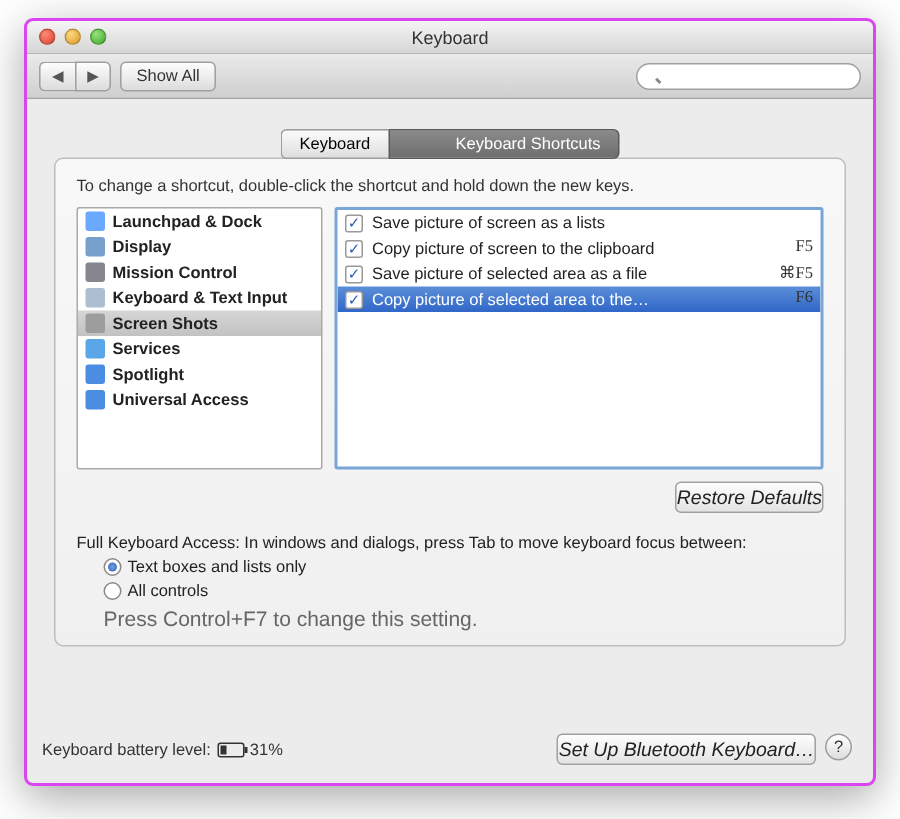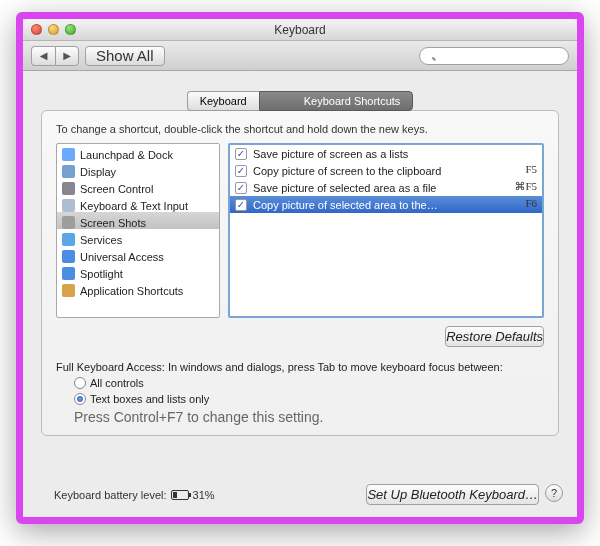--- a/index.html
+++ b/index.html
@@ -3,21 +3,21 @@
 <meta charset="utf-8">
 <style>
 * { box-sizing: border-box; margin: 0; padding: 0; font-family: "Lucida Grande", "Helvetica Neue", Arial, sans-serif; }
 body { background: #fff; width: 600px; height: 546px; position: relative; }
 
 .window {
   position: absolute;
   left: 16px; top: 12px;
   width: 568px; height: 512px;
   background: #ececec;
-  border: 7px solid #d946ef;
+  border: 2px solid #d946ef;
   border-radius: 6px;
   box-shadow: 0 8px 30px rgba(0,0,0,0.35);
 }
 
 .titlebar {
   height: 22px;
   background: linear-gradient(#f5f5f5, #d6d6d6);
   border-bottom: 1px solid #b5b5b5;
   border-radius: 6px 6px 0 0;
   text-align: center;
@@ -47,21 +47,21 @@
   background: linear-gradient(#fdfdfd, #dcdcdc);
   border: 1px solid #a0a0a0;
   font-size: 10px; color: #555;
 }
 .nav-btns button:first-child { border-radius: 4px 0 0 4px; border-right: none; }
 .nav-btns button:last-child { border-radius: 0 4px 4px 0; }
 
 .showall {
   height: 20px;
   padding: 0 10px;
-  font-size: 15px;
+  font-size: 11px;
   background: linear-gradient(#fdfdfd, #dcdcdc);
   border: 1px solid #a0a0a0;
   border-radius: 4px;
   color: #333;
 }
 .search {
   margin-left: auto;
   width: 150px; height: 18px;
   border-radius: 10px;
   border: 1px solid #a0a0a0;
@@ -113,21 +113,21 @@
 .hint { font-size: 11px; color: #333; margin-bottom: 8px; }
 
 .lists { display: flex; gap: 8px; }
 .listbox {
   border: 1px solid #a9a9a9;
   background: #fff;
   border-radius: 2px;
   overflow: hidden;
 }
 .categories { width: 164px; height: 175px; font-size: 11px; }
-.categories .row { display: flex; align-items: flex-end; height: 17px; padding: 0 5px; gap: 5px; color: #222; }
+.categories .row { display: flex; align-items: center; height: 17px; padding: 0 5px; gap: 5px; color: #222; font-weight: bold; }
 .categories .row.selected { background: linear-gradient(#d6d6d6, #c2c2c2); }
 .cat-icon { width: 13px; height: 13px; display: inline-block; border-radius: 2px; }
 
 .shortcuts { flex: 1; height: 175px; font-size: 11px; border-width: 2px; border-color: #7aa6d6; }
 .shortcuts .srow { display: flex; align-items: center; height: 17px; padding: 0 5px; gap: 6px; color: #222; }
 .shortcuts .srow.selected {
   background: linear-gradient(#5b8ed8, #3067c8);
   color: #fff;
 }
 .shortcuts .chk {
@@ -155,21 +155,21 @@
 .radio-row { display: flex; align-items: center; gap: 4px; margin-left: 18px; margin-top: 4px; }
 .radio {
   width: 12px; height: 12px; border: 1px solid #888; border-radius: 50%;
   display: inline-flex; align-items: center; justify-content: center; background: #fff;
 }
 .radio.checked::after { content: ""; width: 6px; height: 6px; border-radius: 50%; background: radial-gradient(#6fa0e8,#3060b0); }
 .small-hint { font-size: 14px; color: #666; margin-left: 18px; margin-top: 4px; }
 
 .footer {
   position: absolute;
-  left: 31px; right: 14px; bottom: 12px;
+  left: 10px; right: 14px; bottom: 12px;
   display: flex; align-items: center;
   font-size: 11px; color: #333;
 }
 .battery-icon {
   width: 18px; height: 10px; border: 1px solid #333; border-radius: 2px;
   position: relative; margin: 0 4px; display: inline-block;
 }
 .battery-icon::after { content:""; position:absolute; right:-3px; top:2px; width:2px; height:4px; background:#333; }
 .battery-icon .fill { position:absolute; left:1px; top:1px; bottom:1px; width: 30%; background:#333; }
 
@@ -219,45 +219,41 @@
             <div class="row">
               <span class="cat-icon" style="background: rgb(106, 169, 255);"></span>
               <span>Launchpad &amp; Dock</span>
             </div>
             <div class="row">
               <span class="cat-icon" style="background: rgb(119, 160, 207);"></span>
               <span>Display</span>
             </div>
             <div class="row">
               <span class="cat-icon" style="background: rgb(134, 135, 142);"></span>
-              <span>Screen Control</span>
+              <span>Mission Control</span>
             </div>
             <div class="row">
               <span class="cat-icon" style="background: rgb(174, 189, 209);"></span>
               <span>Keyboard &amp; Text Input</span>
             </div>
             <div class="row selected">
               <span class="cat-icon" style="background: rgb(157, 157, 157);"></span>
               <span>Screen Shots</span>
             </div>
             <div class="row">
               <span class="cat-icon" style="background: rgb(90, 166, 230);"></span>
               <span>Services</span>
             </div>
             <div class="row">
               <span class="cat-icon" style="background: rgb(76, 141, 228);"></span>
+              <span>Spotlight</span>
+            </div>
+            <div class="row">
+              <span class="cat-icon" style="background: rgb(76, 141, 228);"></span>
               <span>Universal Access</span>
-            </div>
-            <div class="row">
-              <span class="cat-icon" style="background: rgb(76, 141, 228);"></span>
-              <span>Spotlight</span>
-            </div>
-            <div class="row">
-              <span class="cat-icon" style="background: rgb(217, 162, 74);"></span>
-              <span>Application Shortcuts</span>
             </div>
           </div>
         <div class="listbox shortcuts" id="shortlist">
             <div class="srow">
               <span class="chk">✓</span>
               <span class="label">Save picture of screen as a lists</span>
               <span class="key">F5</span>
             </div>
             <div class="srow">
               <span class="chk">✓</span>
@@ -277,26 +273,26 @@
           </div>
       </div>
 
       <div class="restore-row">
         <button class="aqua-btn">Restore Defaults</button>
       </div>
 
       <div class="access">
         <div>Full Keyboard Access: In windows and dialogs, press Tab to move keyboard focus between:</div>
         <div class="radio-row">
+          <span class="radio checked"></span>
+          <span>Text boxes and lists only</span>
+        </div>
+        <div class="radio-row">
           <span class="radio"></span>
           <span>All controls</span>
-        </div>
-        <div class="radio-row">
-          <span class="radio checked"></span>
-          <span>Text boxes and lists only</span>
         </div>
         <div class="small-hint">Press Control+F7 to change this setting.</div>
       </div>
     </div>
   </div>
 
   <div class="footer">
     <span>Keyboard battery level:</span>
     <span class="battery-icon">
         <span class="fill"></span>

